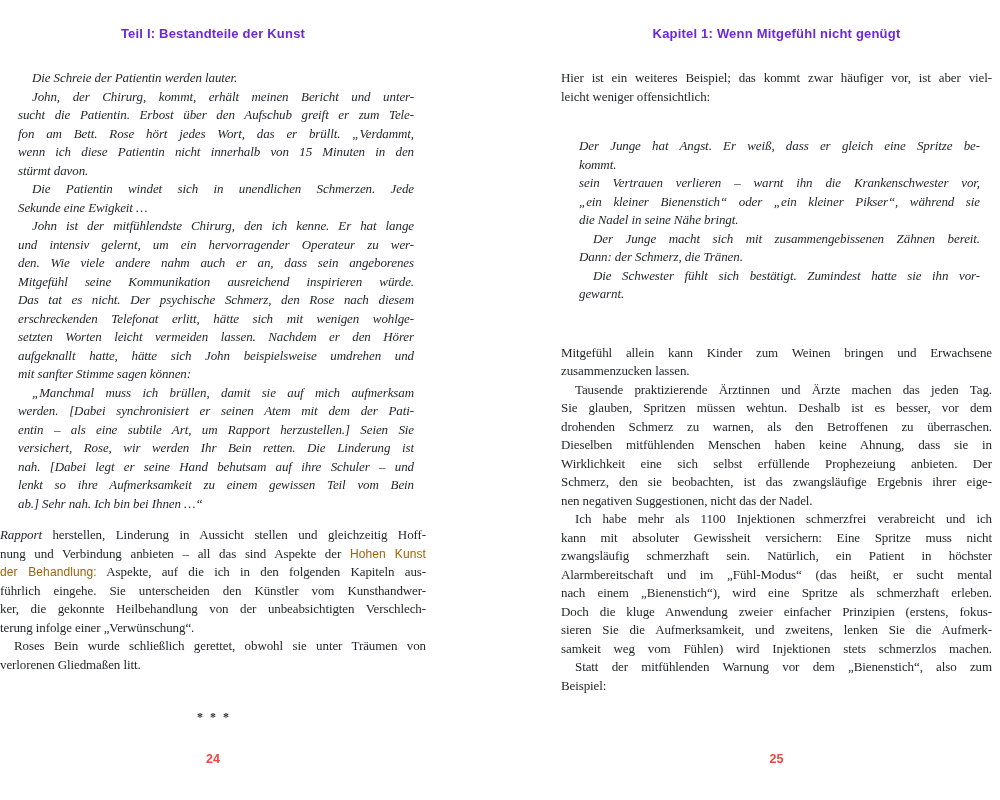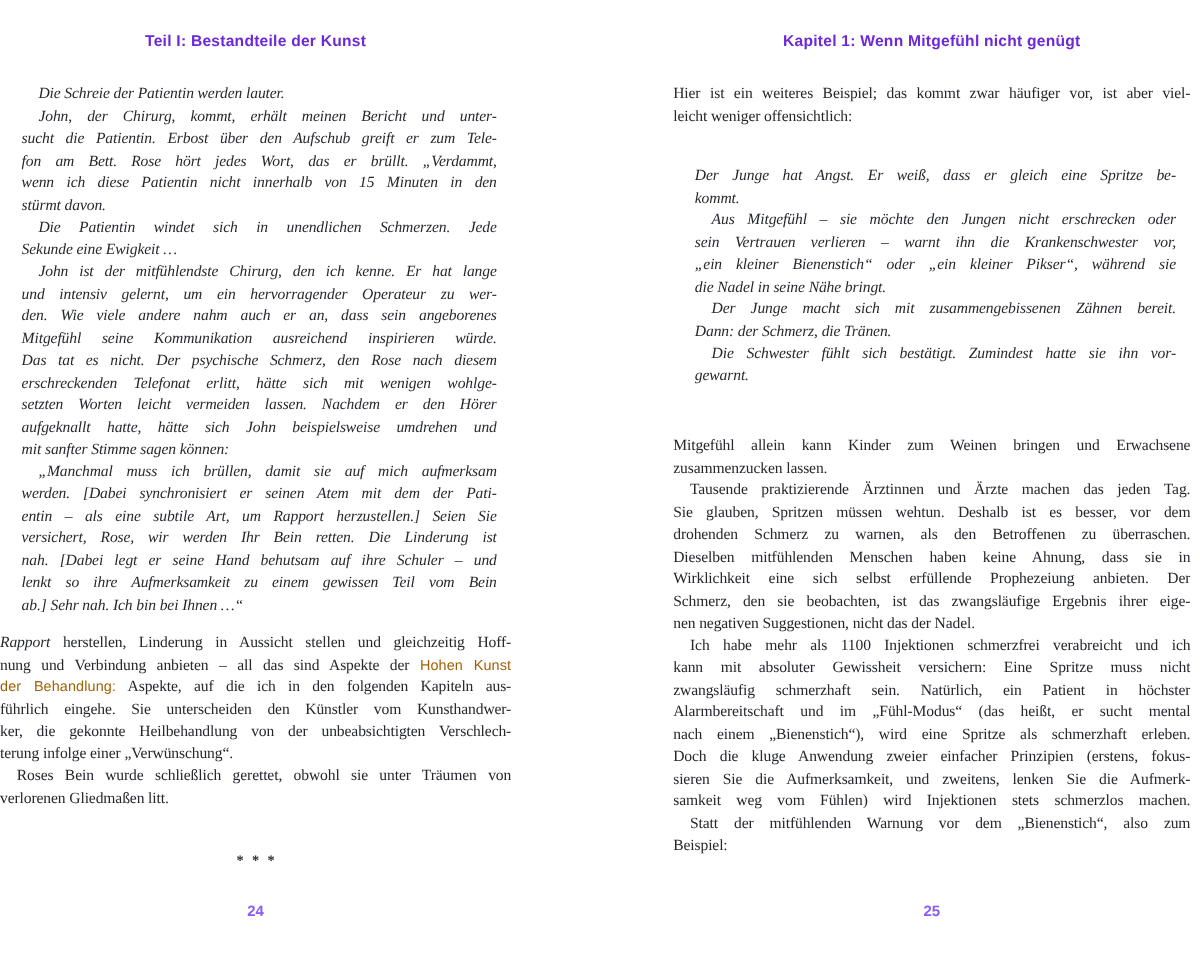--- a/index.html
+++ b/index.html
@@ -51,21 +51,21 @@
 
   .separator {
     position:absolute; top:710px; left:0; right:0;
     text-align:center; font-size:12px; font-weight:bold;
     word-spacing:4px; color:#2a2c32;
   }
   .page-number {
     position:absolute; top:752px; left:0; right:0;
     text-align:center;
     font-family:"Liberation Sans", sans-serif;
-    font-weight:bold; font-size:12.5px; color:#8b5cf6;
+    font-weight:bold; font-size:12.5px; color:#ef4444;
   }
 </style>
 </head>
 <body>
 
 <div class="page page-left">
   <div class="running-head">Teil I: Bestandteile der Kunst</div>
   <div class="content">
       <div class="block block-quote">
         <div class="line ind"><span>Die Schreie der Patientin werden lauter.</span></div>
@@ -111,21 +111,20 @@
 <div class="page page-right">
   <div class="running-head">Kapitel 1: Wenn Mitgefühl nicht genügt</div>
   <div class="content">
       <div class="block block-body">
         <div class="line just"><span>Hier ist ein weiteres Beispiel; das kommt zwar häufiger vor, ist aber viel-</span></div>
         <div class="line"><span>leicht weniger offensichtlich:</span></div>
       </div>
       <div class="block block-quote">
         <div class="line just"><span>Der Junge hat Angst. Er weiß, dass er gleich eine Spritze be-</span></div>
         <div class="line"><span>kommt.</span></div>
-        <div class="line just ind"><span>Aus Mitgefühl – sie möchte den Jungen nicht erschrecken oder</span></div>
         <div class="line just"><span>sein Vertrauen verlieren – warnt ihn die Krankenschwester vor,</span></div>
         <div class="line just"><span>„ein kleiner Bienenstich“ oder „ein kleiner Pikser“, während sie</span></div>
         <div class="line"><span>die Nadel in seine Nähe bringt.</span></div>
         <div class="line just ind"><span>Der Junge macht sich mit zusammengebissenen Zähnen bereit.</span></div>
         <div class="line"><span>Dann: der Schmerz, die Tränen.</span></div>
         <div class="line just ind"><span>Die Schwester fühlt sich bestätigt. Zumindest hatte sie ihn vor-</span></div>
         <div class="line"><span>gewarnt.</span></div>
       </div>
       <div class="block block-body">
         <div class="line just"><span>Mitgefühl allein kann Kinder zum Weinen bringen und Erwachsene</span></div>

